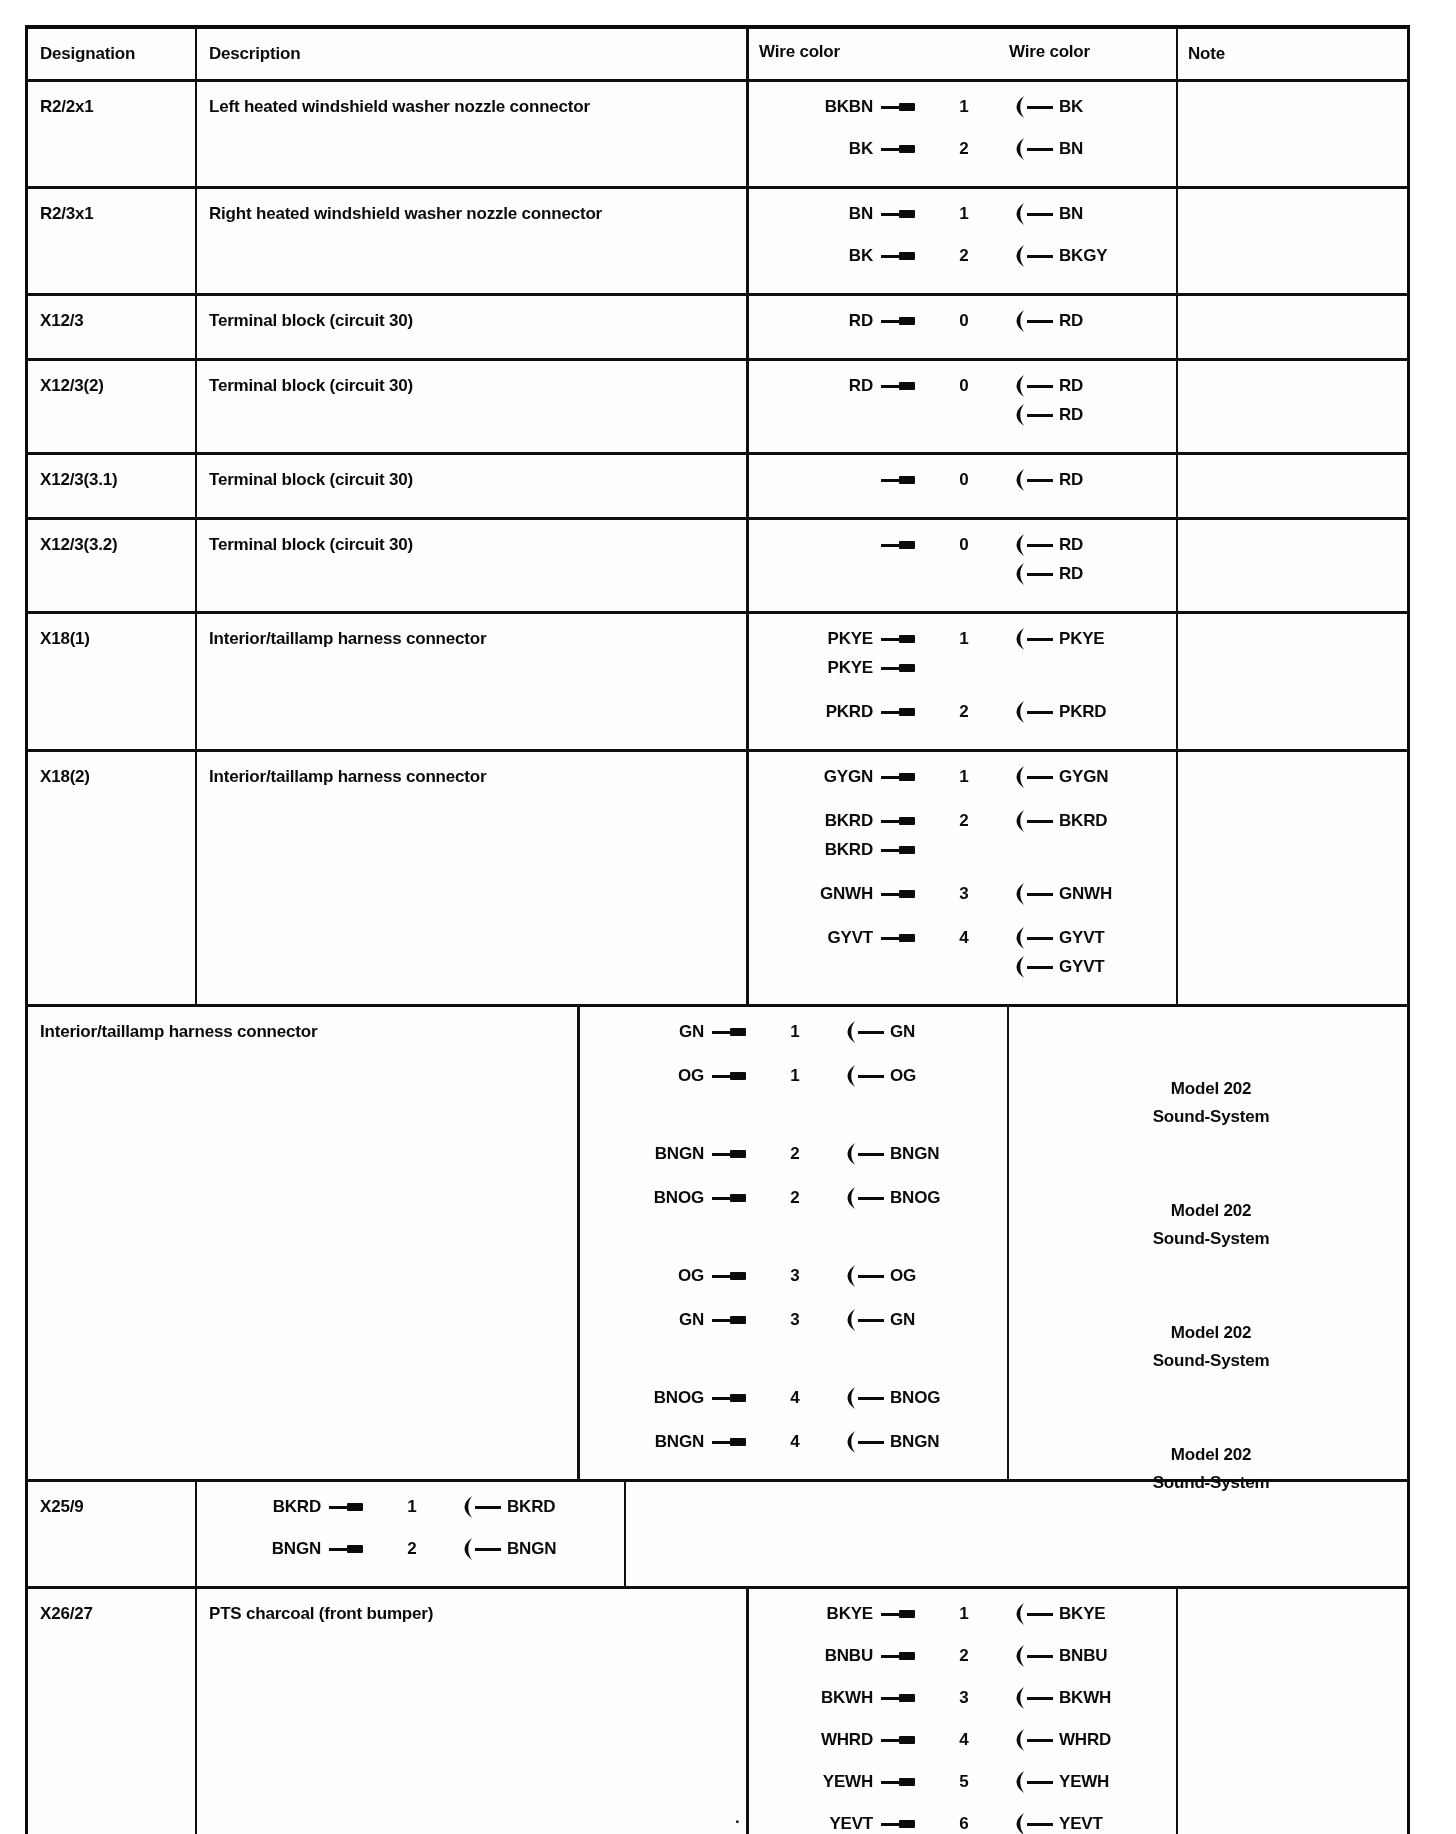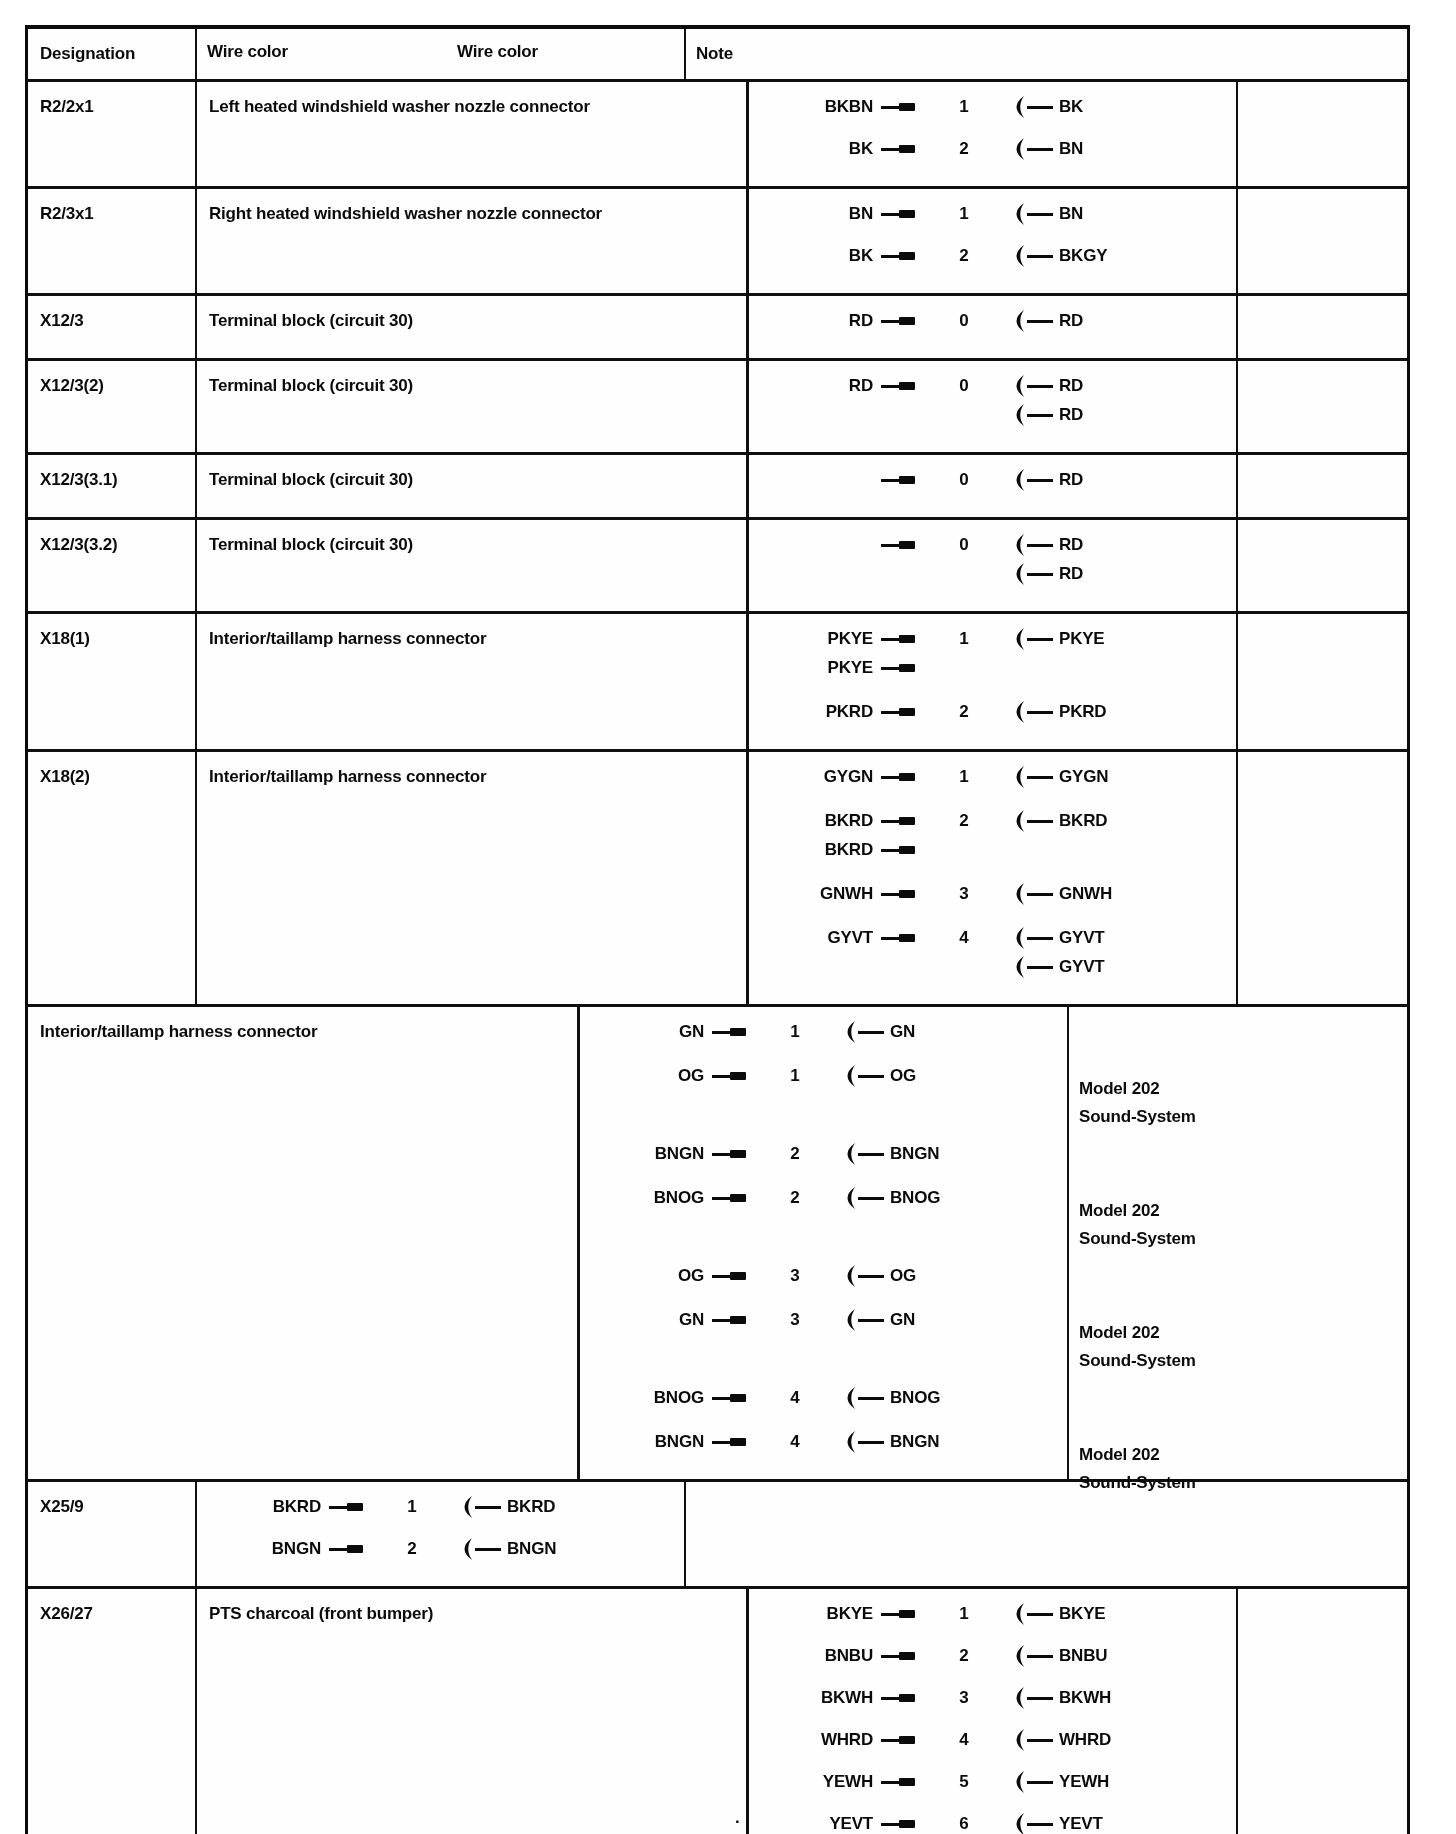--- a/index.html
+++ b/index.html
@@ -12,22 +12,22 @@
   .tbl{
     position:absolute;left:25px;top:25px;width:1385px;
     border:3px solid #0c0c0c;border-top-width:4px;border-bottom-width:4px;
     background:#fefefe;box-sizing:border-box;
   }
   .row{display:flex;border-top:3px solid #101010;align-items:stretch;}
   .row.hdr{border-top:none;height:50px;}
   .cell{box-sizing:border-box;}
   .c-des {width:169px;border-right:2px solid #101010;padding:12px 6px 12px 12px;}
   .c-desc{width:552px;border-right:3px solid #101010;padding:12px 12px;}
-  .c-wire{width:489px;border-right:2px solid #101010;padding:12px 0;position:relative;}
-  .c-note{flex:1;padding:24px 4px 12px 10px;}
+  .c-wire{width:429px;border-right:2px solid #101010;padding:12px 0;position:relative;}
+  .c-note{flex:1;padding:24px 4px 12px 10px;text-align:center;}
   .hdr .cell{display:flex;align-items:center;padding-top:0;padding-bottom:0;}
   .hdr .c-wire{display:block;position:relative;}
   .wirehdr1{position:absolute;left:10px;top:13px;}
   .wirehdr2{position:absolute;left:260px;top:13px;}
   .desig-label,.desc-label{line-height:26px;display:inline-block;}
   
   .wl{display:flex;align-items:center;height:26px;}
   .wl-left{width:124px;text-align:right;white-space:nowrap;}
   .wl-sym{width:42px;height:26px;position:relative;margin-left:6px;flex:none;}
   .wl-sym .thin{position:absolute;left:2px;top:12px;width:21px;height:3px;background:#0b0b0b;}
@@ -50,20 +50,23 @@
   .page-dot{position:absolute;left:735px;top:1808px;font-weight:bold;}
 </style>
 </head>
 <body>
 
 <div class="tbl">
   <div class="row hdr">
     <div class="cell c-des">
       <span>Designation</span>
     </div>
+    <div class="cell c-desc">
+      <span>Description</span>
+    </div>
     <div class="cell c-wire">
       <span class="wirehdr1">Wire color</span>
       <span class="wirehdr2">Wire color</span>
     </div>
     <div class="cell c-note">
       <span>Note</span>
     </div>
   </div>
   <div>
   <div class="row">

